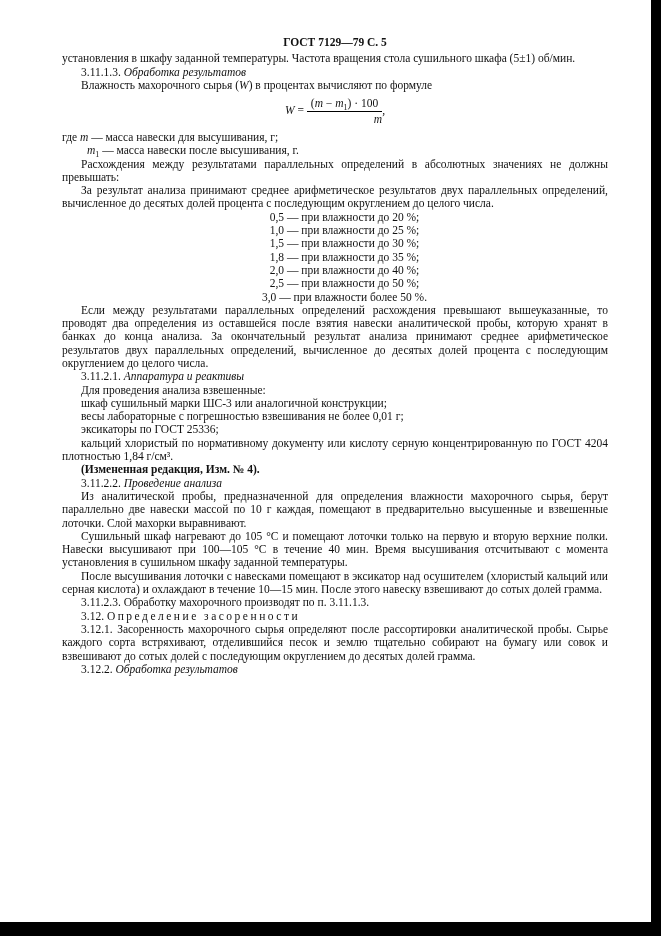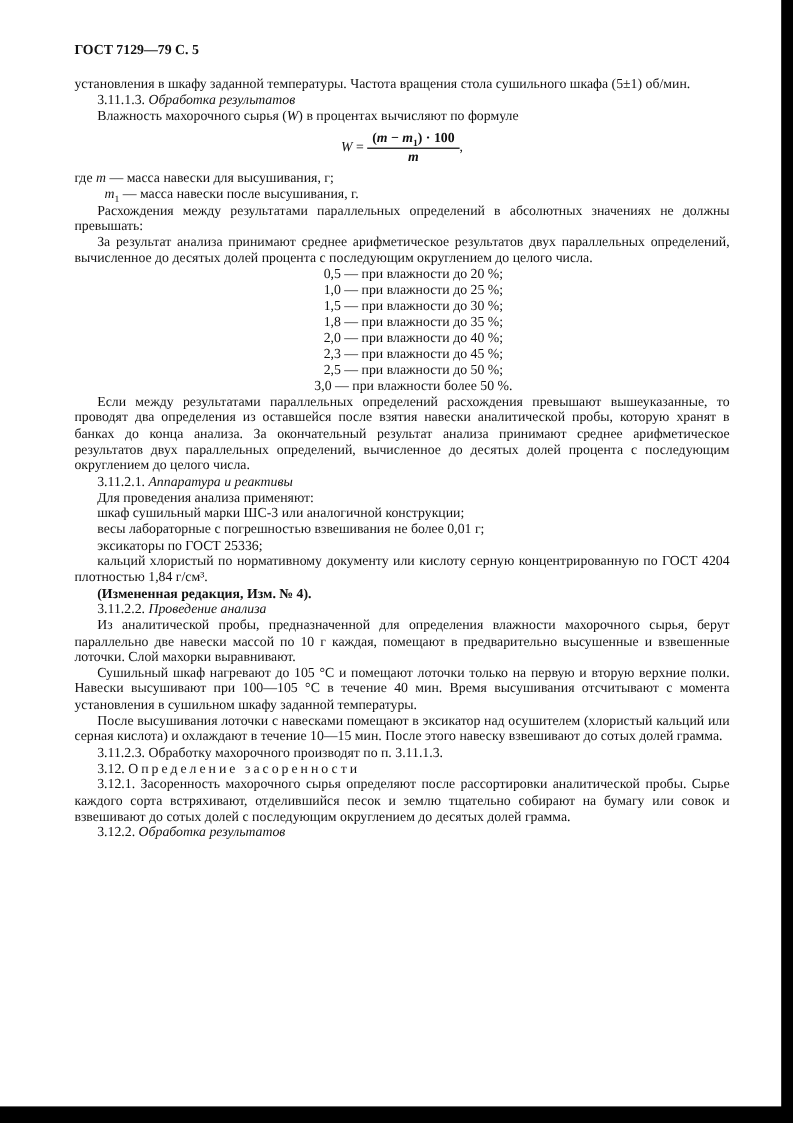--- a/index.html
+++ b/index.html
@@ -22,44 +22,43 @@
     background:#000;
   }
   .content {
     position:absolute;
     left:62px; top:36px;
     width:546px;
     font-size:11.5px;
     line-height:13.3px;
   }
   .header {
-    text-align:left;
+    text-align:center;
     font-weight:bold;
-    margin-bottom:15px;
+    margin-bottom:3px;
   }
   .blk { margin:0; }
   .p   { text-indent:19px; text-align:justify; }
   .pn  { text-align:justify; }
   .li  { padding-left:19px;text-align:center; }
   .wh1 { }
   .wh2 { padding-left:25px; }
   .it  { font-style:italic; }
   .bd  { font-weight:bold; }
   .sp  { letter-spacing:2.5px; }
   sub  { font-size:8px; line-height:0; }
   .formula {
     text-align:center;
     padding:4px 0 5px;
   }
   .frac {
     display:inline-block;
     vertical-align:middle;
-    text-align:center;
+    text-align:right;
     line-height:1.25;
-    font-weight:bold;
   }
   .num { display:block; border-bottom:1px solid #000; padding:0 4px; }
   .den { display:block; }
 </style>
 </head>
 <body>
 
 <div class="page-edge-right"></div>
 <div class="page-edge-bottom"></div>
 
@@ -72,26 +71,25 @@
       <div class="formula"><span><span class="it">W</span><span> = </span></span><span class="frac"><span class="num"><span>(</span><span class="it">m</span><span> − </span><span class="it">m</span><sub>1</sub><span>) · 100</span></span><span class="den"><span class="it">m</span></span></span><span>,</span></div>
       <div class="blk wh1"><span>где  </span><span class="it">m</span><span> — масса навески для высушивания, г;</span></div>
       <div class="blk wh2"><span class="it">m</span><sub>1</sub><span> — масса навески после высушивания, г.</span></div>
       <div class="blk p"><span>Расхождения между результатами параллельных определений в абсолютных значениях не должны превышать:</span></div>
       <div class="blk p"><span>За результат анализа принимают среднее арифметическое результатов двух параллельных определений, вычисленное до десятых долей процента с последующим округлением до целого числа.</span></div>
       <div class="blk li"><span>0,5 — при влажности до 20 %;</span></div>
       <div class="blk li"><span>1,0 — при влажности до 25 %;</span></div>
       <div class="blk li"><span>1,5 — при влажности до 30 %;</span></div>
       <div class="blk li"><span>1,8 — при влажности до 35 %;</span></div>
       <div class="blk li"><span>2,0 — при влажности до 40 %;</span></div>
-      <div class="blk li"><span>2,3 — при влажности до 45 %;</span></div>
       <div class="blk li"><span>2,5 — при влажности до 50 %;</span></div>
       <div class="blk li"><span>3,0 — при влажности более 50 %.</span></div>
       <div class="blk p"><span>Если между результатами параллельных определений расхождения превышают вышеуказанные, то проводят два определения из оставшейся после взятия навески аналитической пробы, которую хранят в банках до конца анализа. За окончательный результат анализа принимают среднее арифметическое результатов двух параллельных определений, вычисленное до десятых долей процента с последующим округлением до целого числа.</span></div>
       <div class="blk p"><span>3.11.2.1. </span><span class="it">Аппаратура и реактивы</span></div>
-      <div class="blk p"><span>Для проведения анализа применяют:</span></div>
+      <div class="blk p"><span>Для проведения анализа взвешенные:</span></div>
       <div class="blk p"><span>шкаф сушильный марки ШС-3 или аналогичной конструкции;</span></div>
       <div class="blk p"><span>весы лабораторные с погрешностью взвешивания не более 0,01 г;</span></div>
       <div class="blk p"><span>эксикаторы по ГОСТ 25336;</span></div>
       <div class="blk p"><span>кальций хлористый по нормативному документу или кислоту серную концентрированную по ГОСТ 4204 плотностью 1,84 г/см³.</span></div>
       <div class="blk p"><span class="bd">(Измененная редакция, Изм. № 4).</span></div>
       <div class="blk p"><span>3.11.2.2. </span><span class="it">Проведение анализа</span></div>
       <div class="blk p"><span>Из аналитической пробы, предназначенной для определения влажности махорочного сырья, берут параллельно две навески массой по 10 г каждая, помещают в предварительно высушенные и взвешенные лоточки. Слой махорки выравнивают.</span></div>
       <div class="blk p"><span>Сушильный шкаф нагревают до 105 °С и помещают лоточки только на первую и вторую верхние полки. Навески высушивают при 100—105 °С в течение 40 мин. Время высушивания отсчитывают с момента установления в сушильном шкафу заданной температуры.</span></div>
       <div class="blk p"><span>После высушивания лоточки с навесками помещают в эксикатор над осушителем (хлористый кальций или серная кислота) и охлаждают в течение 10—15 мин. После этого навеску взвешивают до сотых долей грамма.</span></div>
       <div class="blk p"><span>3.11.2.3. Обработку махорочного производят по п. 3.11.1.3.</span></div>

